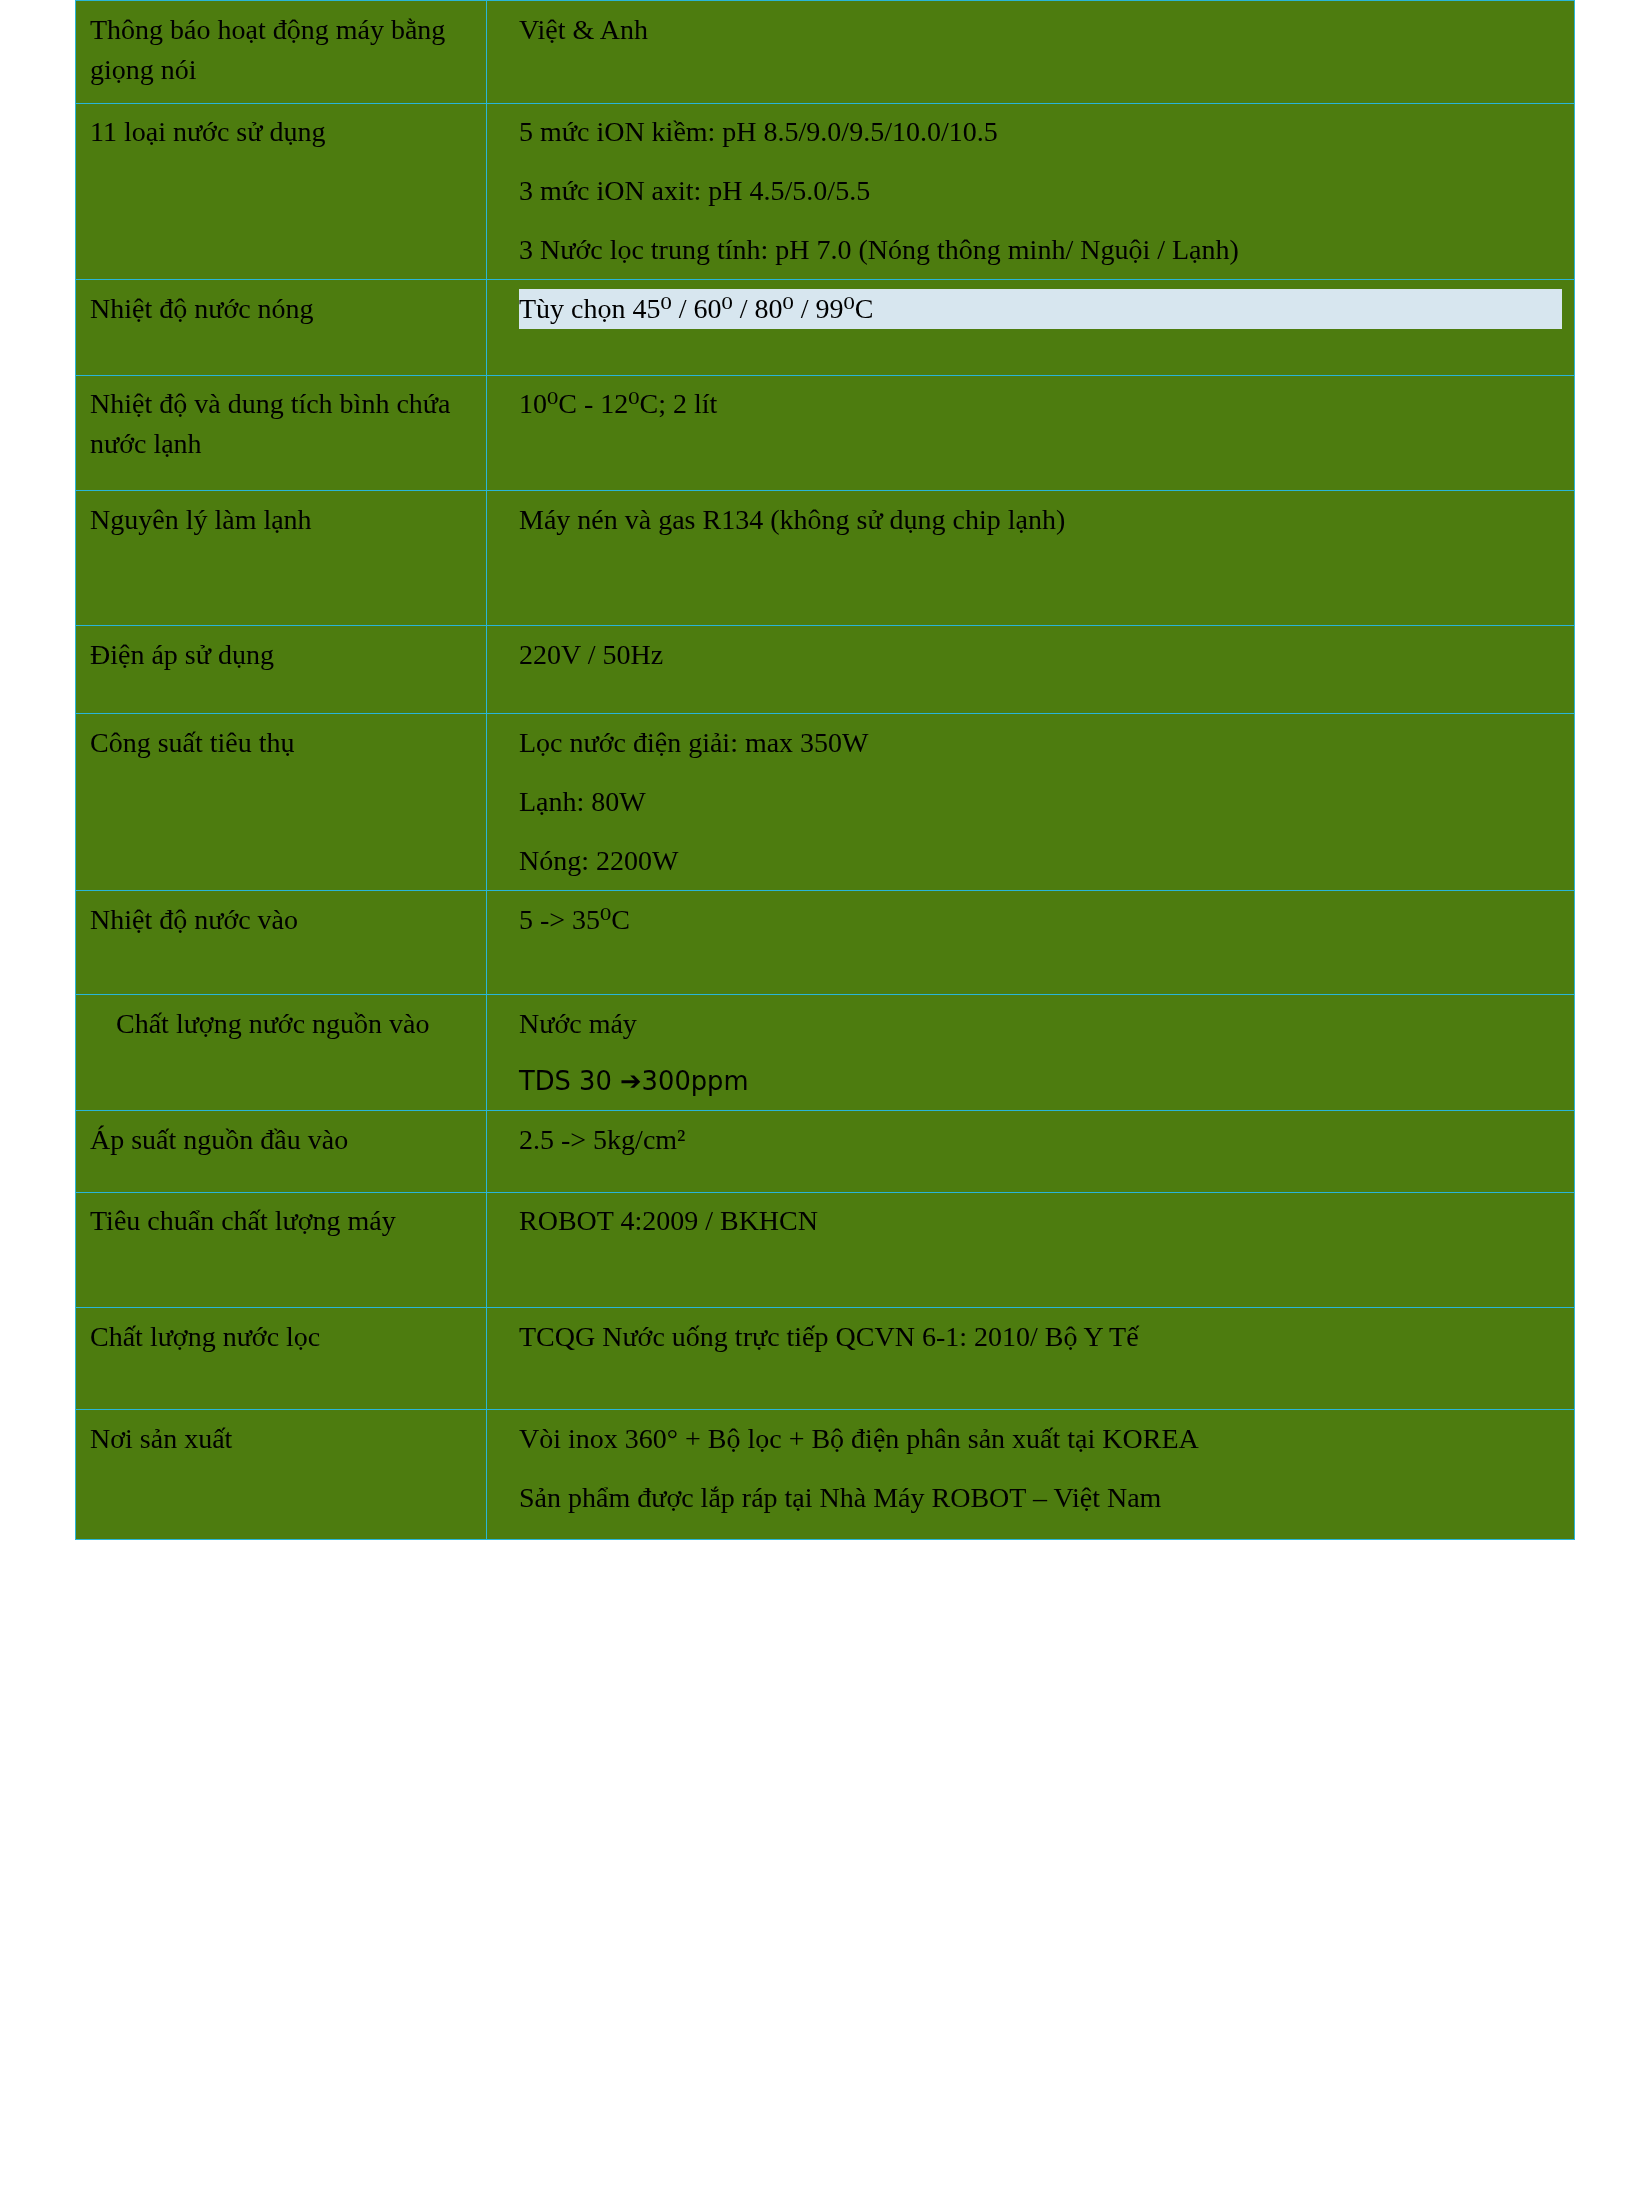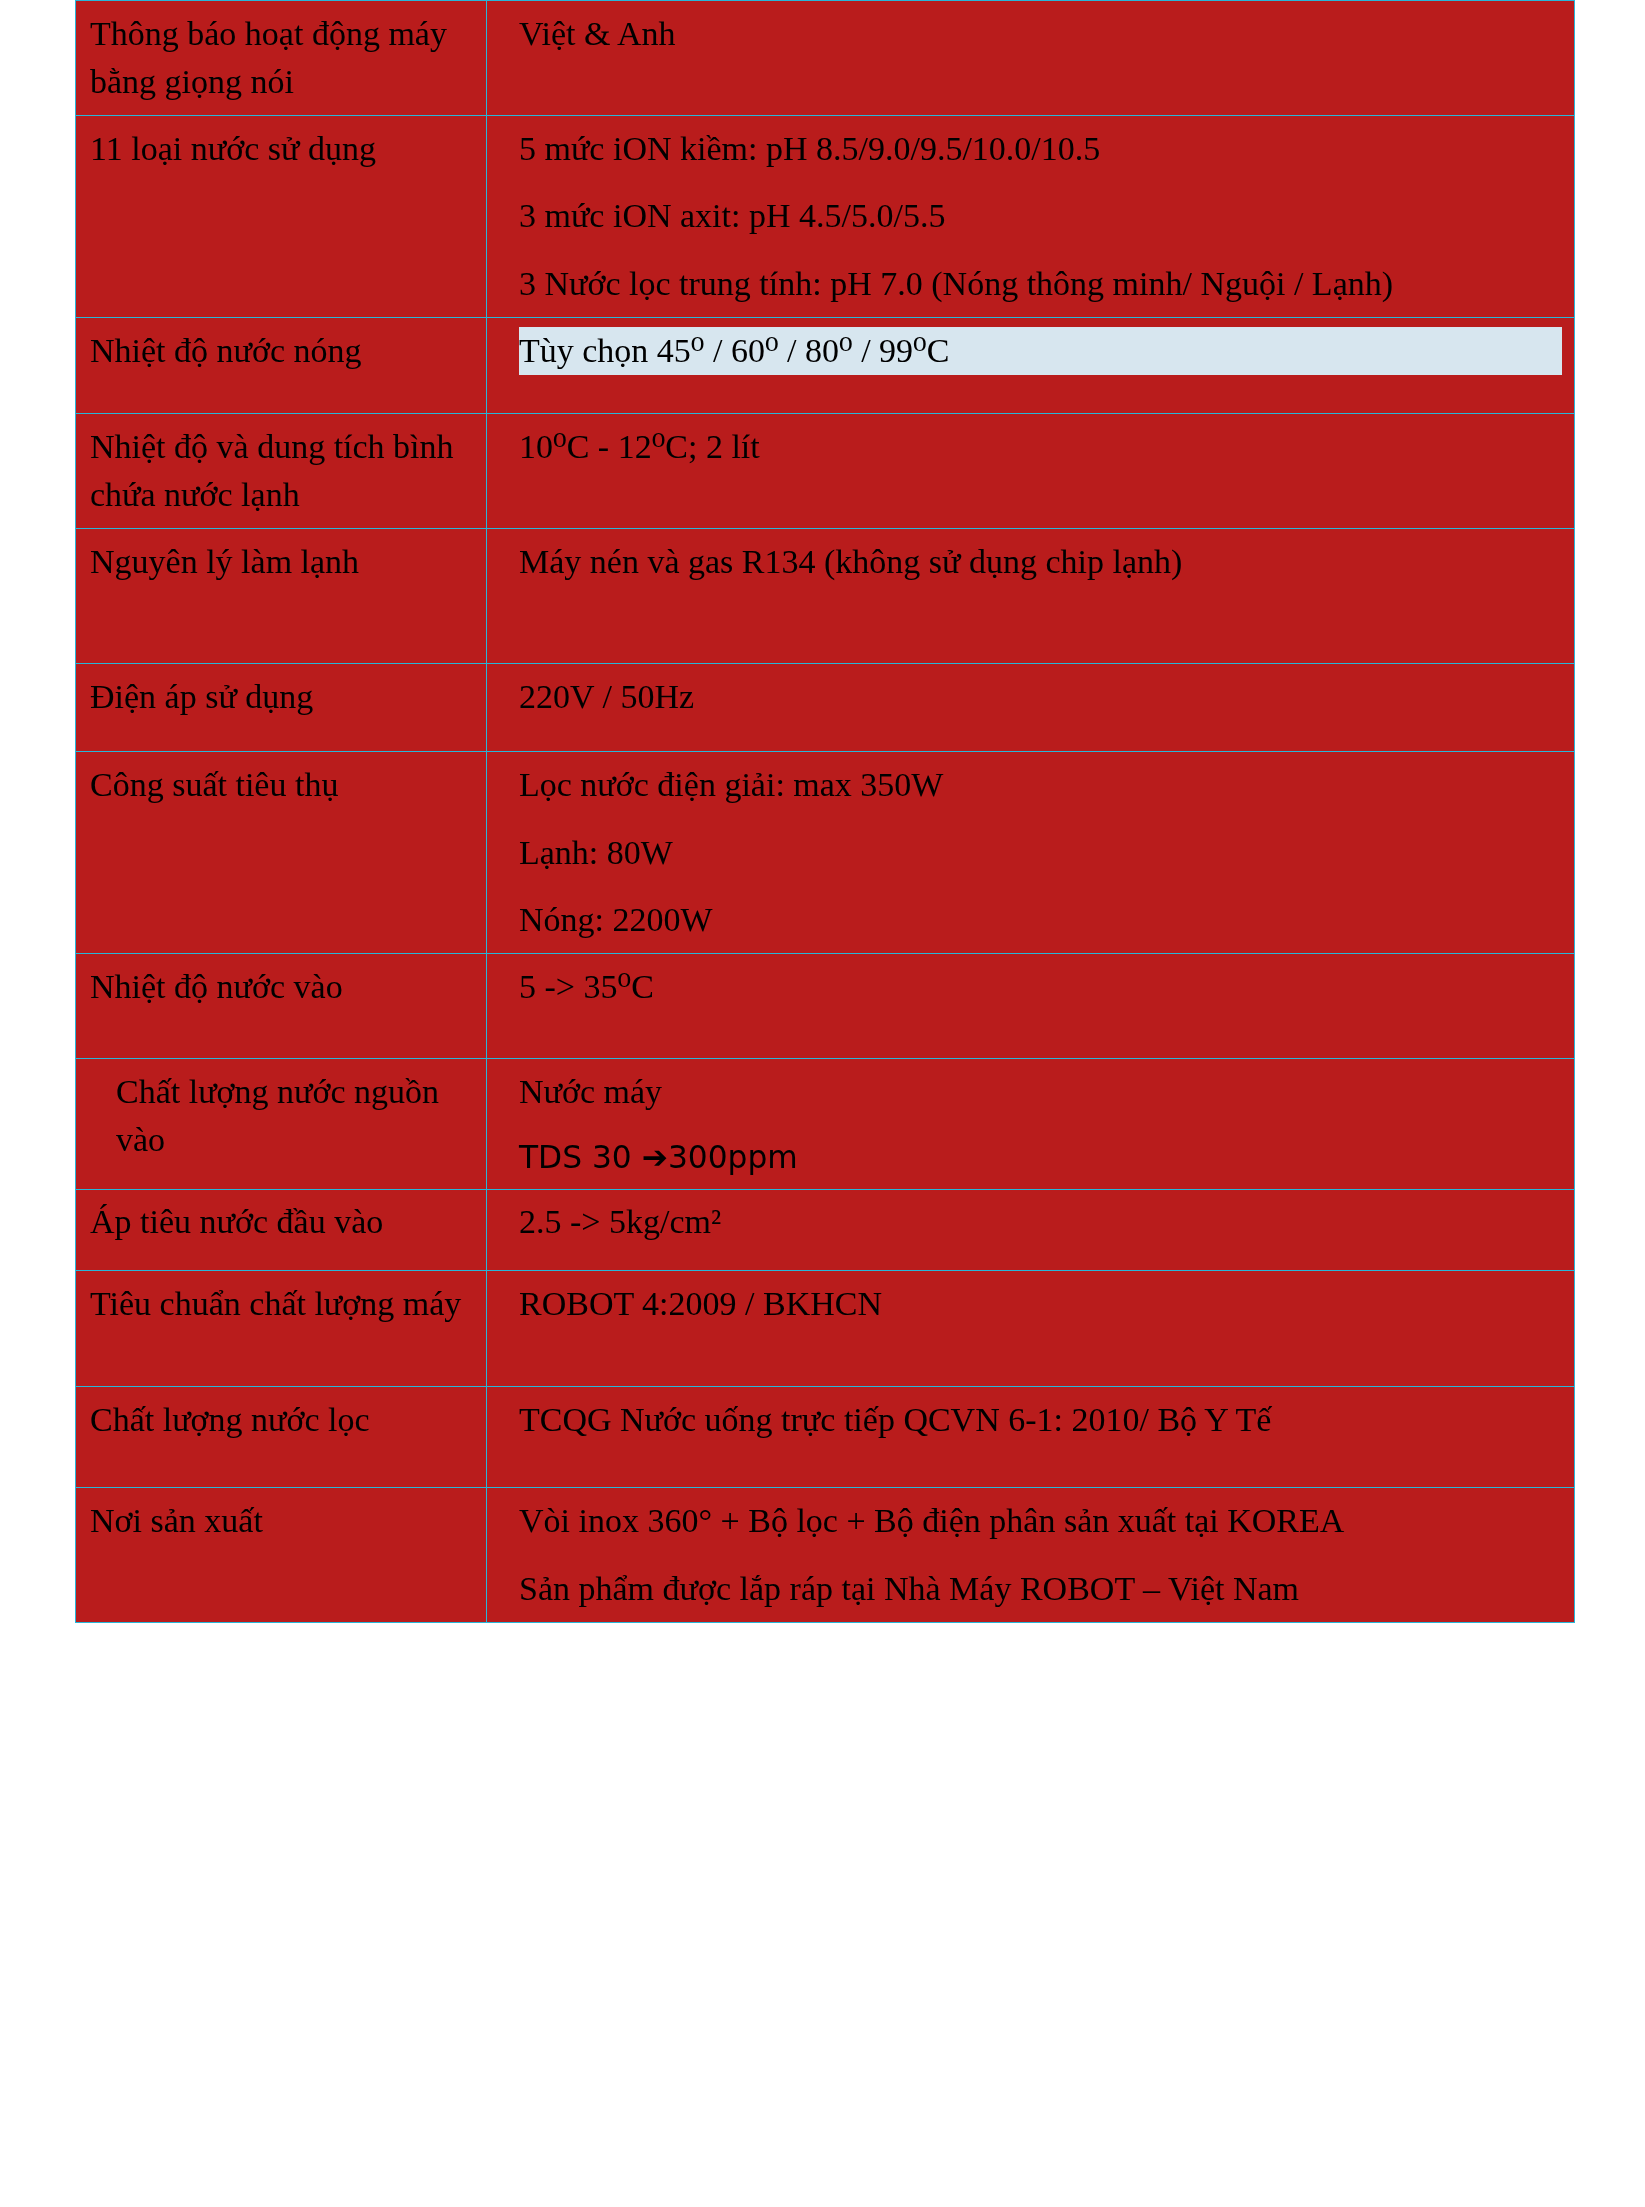--- a/index.html
+++ b/index.html
@@ -29,23 +29,23 @@
     border-collapse: collapse;
     table-layout: fixed;
     background: #bdeaf4;
   }
   .spec-table col.label-col { width: 411px; }
   .spec-table col.value-col { width: 1088px; }
 
   .spec-table td {
     border: 1.8px solid #29b6d8;
     vertical-align: top;
-    background: #b91c1c;
+    background: #4d7c0f;
     padding: 8.8px 12.3px 8.8px 14px;
-    font-size: 34px;
+    font-size: 28px;
     line-height: 1.42;
     font-family: "Liberation Serif", "DejaVu Serif", serif;
   }
   .spec-table td.label {
     padding-right: 7px;
   }
   .spec-table td.value {
     padding-left: 32px;
   }
   .line {
@@ -142,21 +142,21 @@
         </td>
       </tr>
       <tr class="r9">
         <td class="label">Chất lượng nước nguồn vào</td>
         <td class="value">
           <span class="line">Nước máy</span>
           <span class="line arrow-glyph">TDS 30 ➔300ppm</span>
         </td>
       </tr>
       <tr class="r10">
-        <td class="label">Áp tiêu nước đầu vào</td>
+        <td class="label">Áp suất nguồn đầu vào</td>
         <td class="value">
           <span class="line">2.5 -&gt; 5kg/cm²</span>
         </td>
       </tr>
       <tr class="r11">
         <td class="label">Tiêu chuẩn chất lượng máy</td>
         <td class="value">
           <span class="line">ROBOT 4:2009 / BKHCN</span>
         </td>
       </tr>

